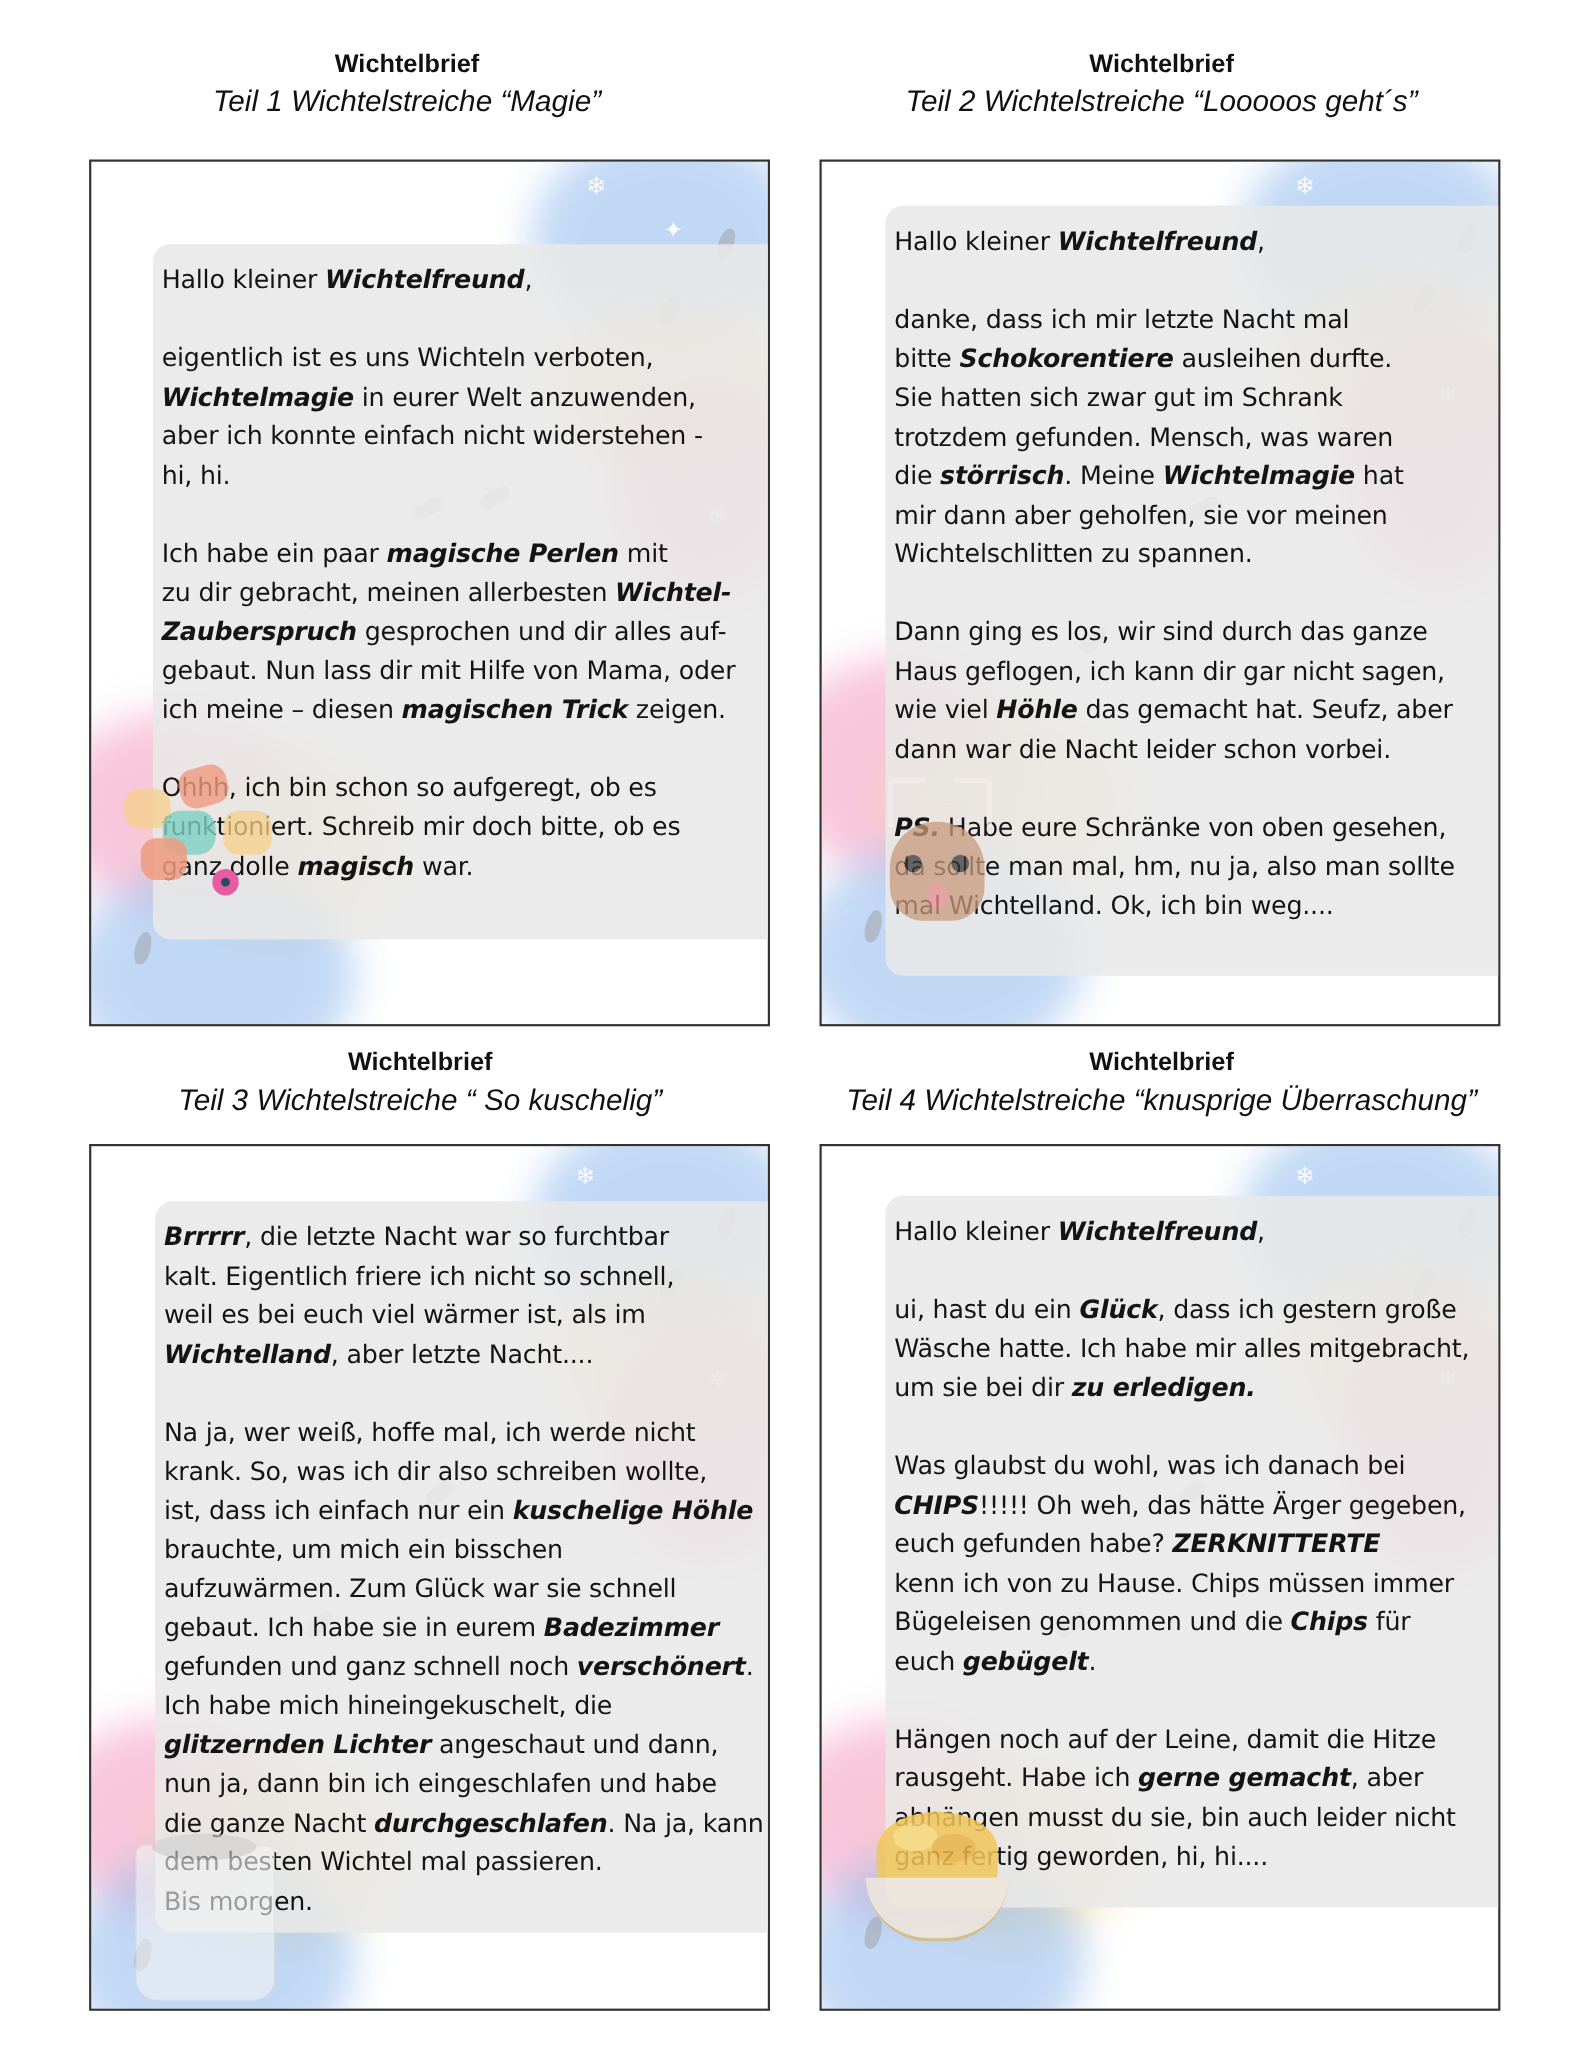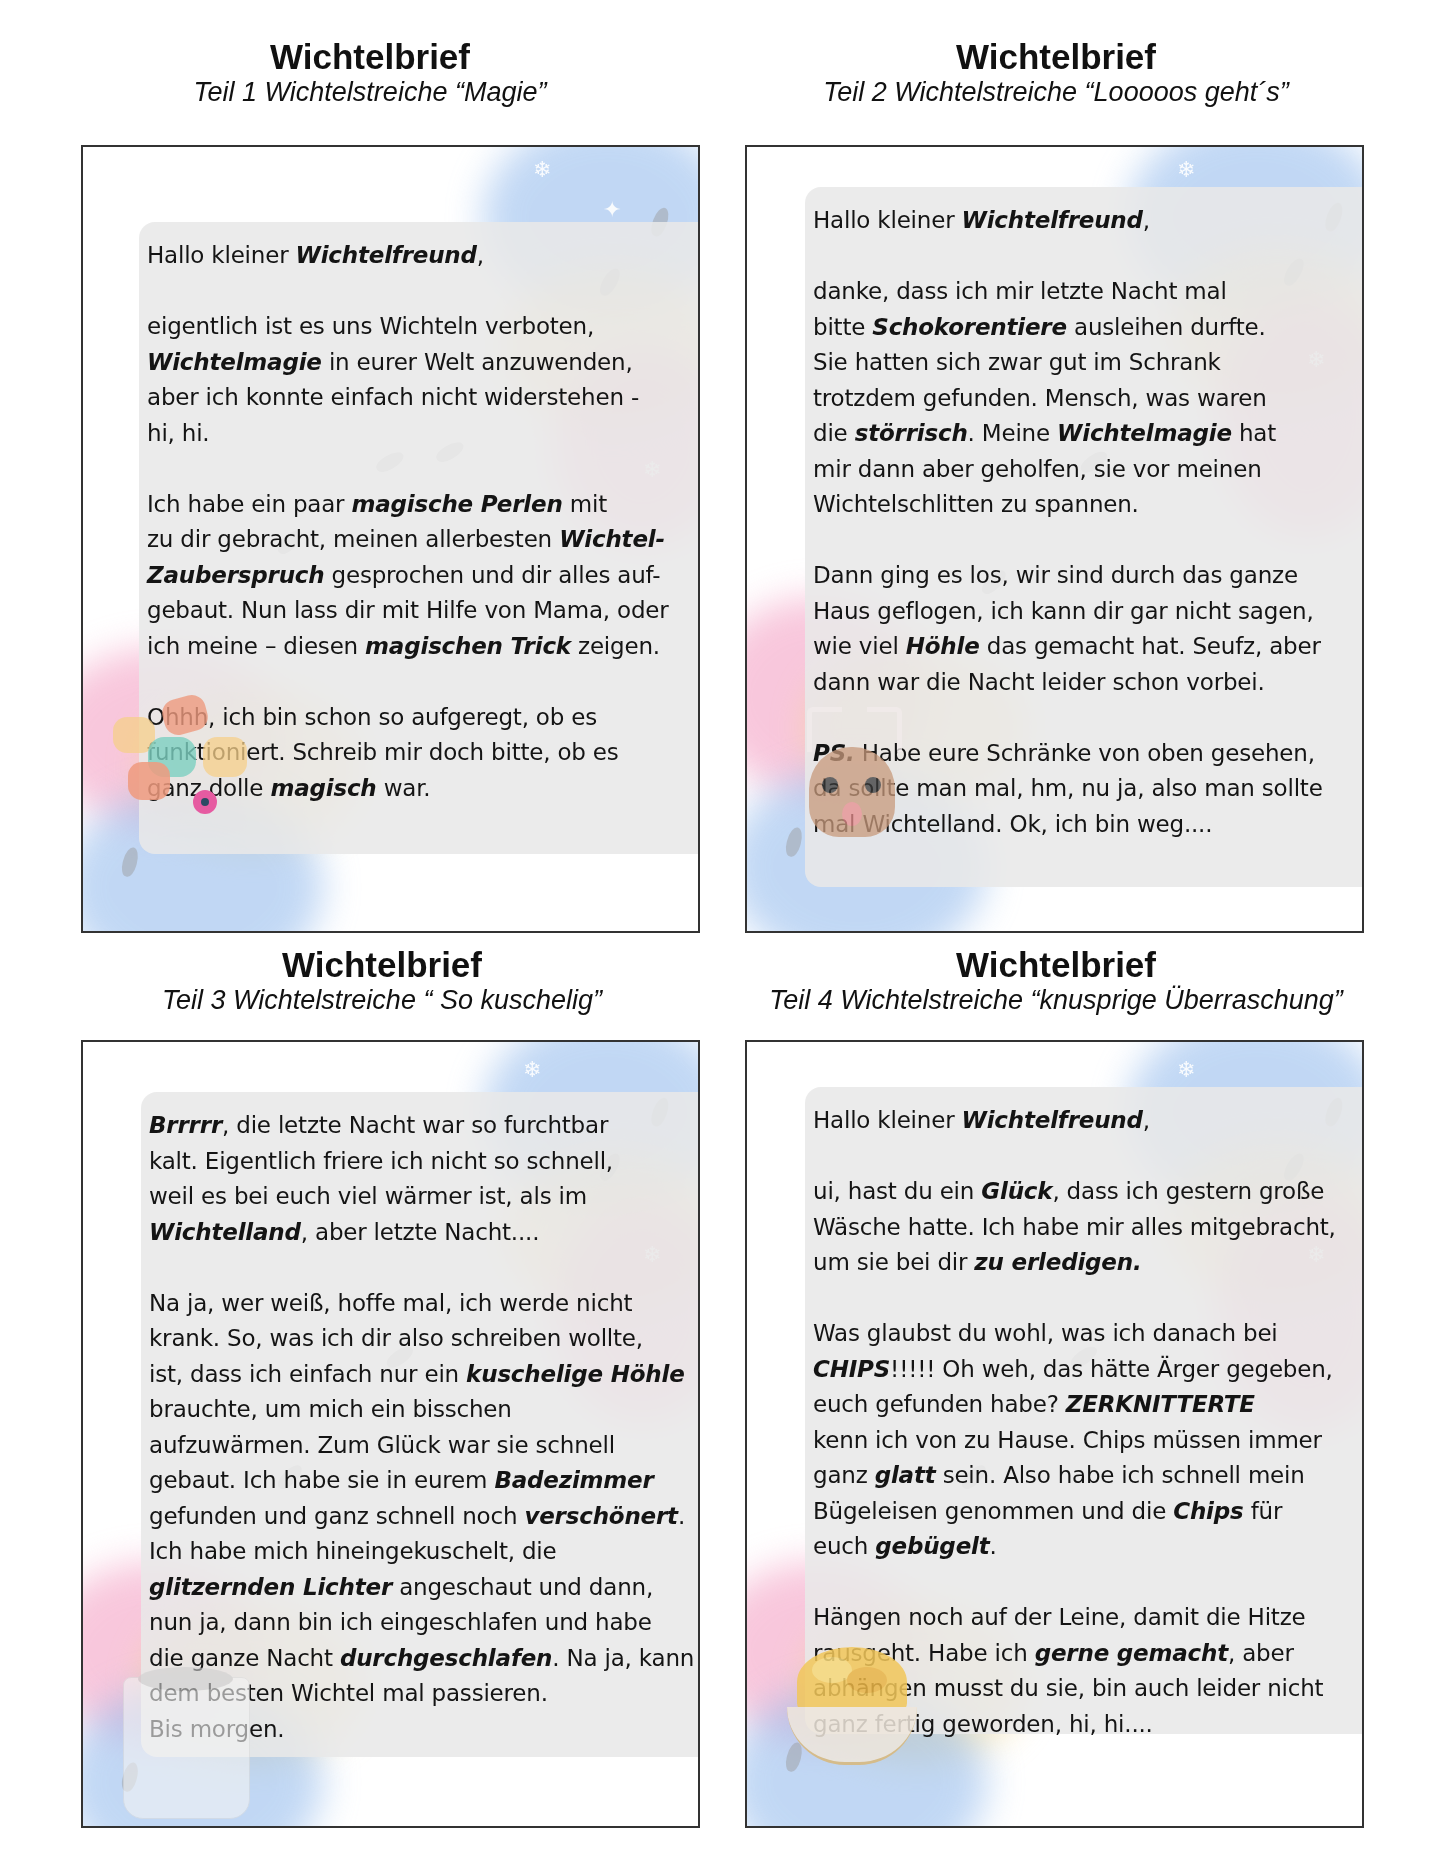--- a/index.html
+++ b/index.html
@@ -1,20 +1,20 @@
 <!DOCTYPE html>
 <html><head>
 <meta charset="utf-8">
 <style>
   html, body { margin:0; padding:0; background:#ffffff; }
   body { width:1445px; height:1871px; position:relative; overflow:hidden;
          font-family:"DejaVu Sans", sans-serif; color:#111; }
   .quad { position:absolute; width:620px; }
   .heading { text-align:center; }
-  .title { font-family:"Liberation Sans", sans-serif; font-weight:bold; font-size:35px; line-height:34px; color:#111; }
+  .title { font-family:"Liberation Sans", sans-serif; font-weight:bold; font-size:23px; line-height:34px; color:#111; }
   .subtitle { font-family:"Liberation Sans", sans-serif; font-style:italic; font-size:27px; line-height:36px; color:#111; white-space:nowrap; }
   .card { position:absolute; border:2px solid #333; background:#fff; overflow:hidden; box-sizing:border-box; }
   .wash { position:absolute; border-radius:50%; filter:blur(18px); opacity:.55; }
   .flake { position:absolute; color:#fff; font-size:22px; opacity:.9; }
   .step { position:absolute; width:14px; height:30px; background:#9a9a9a; border-radius:50% 50% 45% 45%; opacity:.45; }
   .textbox { position:absolute; background:rgba(232,232,232,0.88); border-radius:16px; box-sizing:border-box;margin-left:38px; }
   .letter { font-family:"DejaVu Sans", sans-serif; font-size:23px; line-height:35.5px; color:#141414; letter-spacing:-0.2px; }
   .letter .b { font-weight:bold; font-style:italic; }
   .letter .gap { display:block; height:35.5px; }
   .deco { position:absolute; }
@@ -200,21 +200,20 @@
         <div><span>Hallo kleiner </span><span class="b">Wichtelfreund</span><span>,</span></div>
         <div class="gap"></div>
         <div><span>ui, hast du ein </span><span class="b">Glück</span><span>, dass ich gestern große</span></div>
         <div><span>Wäsche hatte. Ich habe mir alles mitgebracht,</span></div>
         <div><span>um sie bei dir </span><span class="b">zu erledigen.</span></div>
         <div class="gap"></div>
         <div><span>Was glaubst du wohl, was ich danach bei</span></div>
         <div><span class="b">CHIPS</span><span>!!!!! Oh weh, das hätte Ärger gegeben,</span></div>
         <div><span>euch gefunden habe? </span><span class="b">ZERKNITTERTE</span></div>
         <div><span>kenn ich von zu Hause. Chips müssen immer</span></div>
-        <div><span>ganz </span><span class="b">glatt</span><span> sein. Also habe ich schnell mein</span></div>
         <div><span>Bügeleisen genommen und die </span><span class="b">Chips</span><span> für</span></div>
         <div><span>euch </span><span class="b">gebügelt</span><span>.</span></div>
         <div class="gap"></div>
         <div><span>Hängen noch auf der Leine, damit die Hitze</span></div>
         <div><span>rausgeht. Habe ich </span><span class="b">gerne gemacht</span><span>, aber</span></div>
         <div><span>abhängen musst du sie, bin auch leider nicht</span></div>
         <div><span>ganz fertig geworden, hi, hi....</span></div>
       </div>
   </div>
   <div class="deco" style="left:40px;top:605px;width:130px;height:120px;opacity:.85;">

